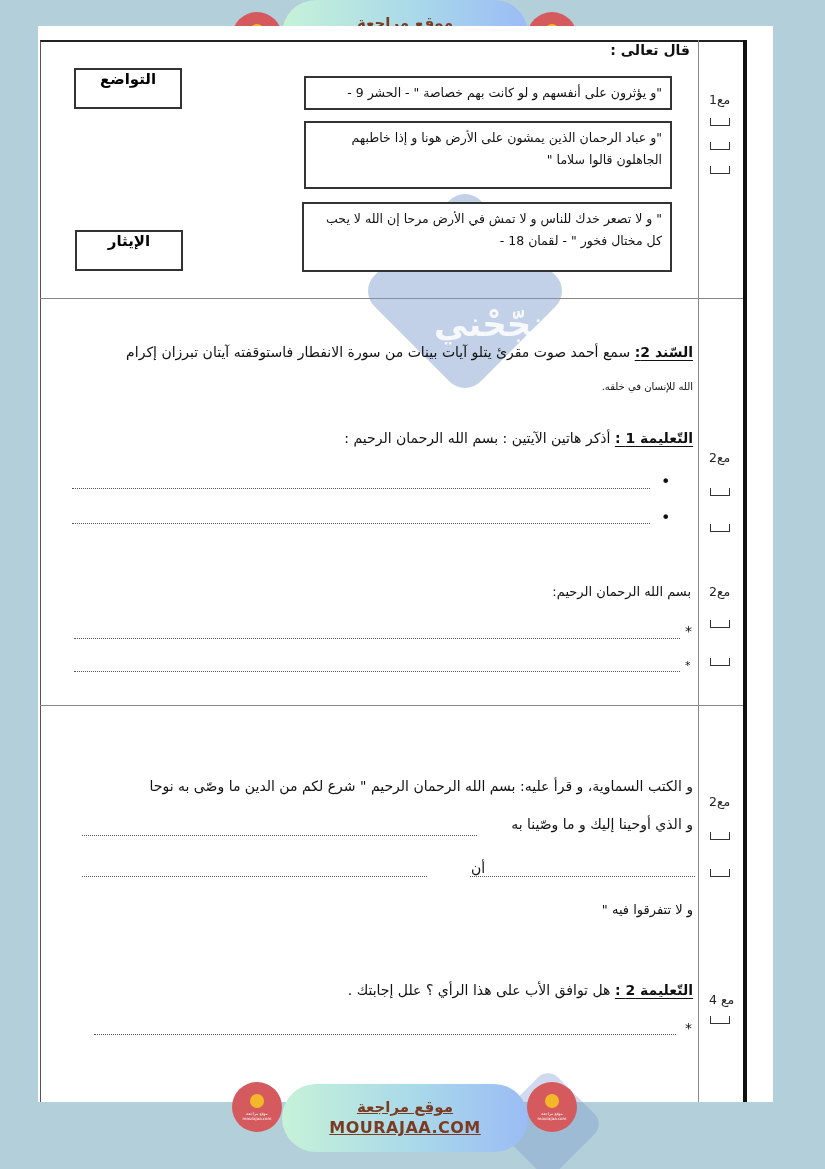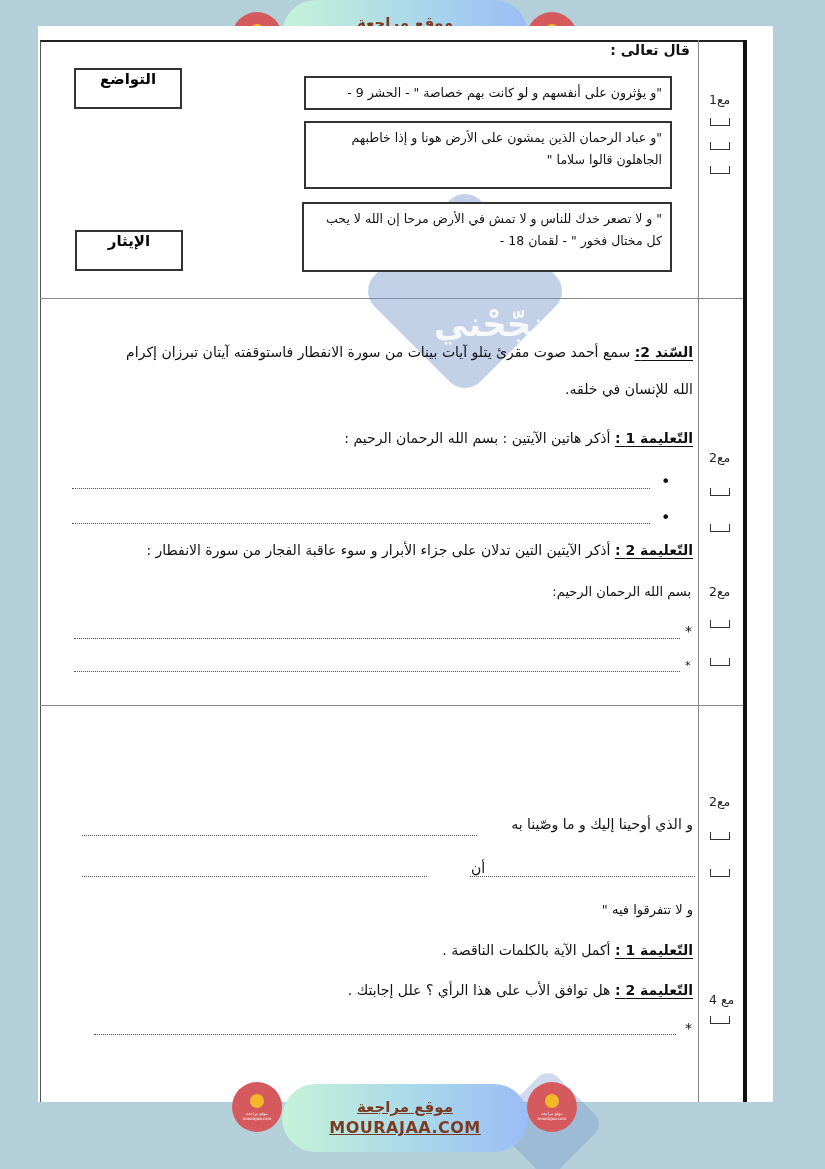--- a/index.html
+++ b/index.html
@@ -122,62 +122,55 @@
 
   <div class="mark-label" style="left:671px; top:66px;">مع1</div>
   <div class="bracket" style="left:672px; top:92px;"></div>
   <div class="bracket" style="left:672px; top:116px;"></div>
   <div class="bracket" style="left:672px; top:140px;"></div>
 
   <div class="ar" style="right:80px; top:318px; font-size:14px;">
     <span class="u">السّند 2:</span>
     <span>سمع أحمد صوت مقرئ يتلو آيات بينات من سورة الانفطار فاستوقفته آيتان تبرزان إكرام</span>
   </div>
-  <div class="ar" style="right:80px; top:355px; font-size:14px;">الله للإنسان في خلقه.</div>
+  <div class="ar" style="right:80px; top:355px; font-size:10px;">الله للإنسان في خلقه.</div>
 
   <div class="ar" style="right:80px; top:404px; font-size:14px;">
     <span class="u">التّعليمة 1 :</span>
     <span>أذكر هاتين الآيتين :   بسم الله الرحمان الرحيم :</span>
   </div>
   <div class="ar" style="left:623px; top:446px; font-size:16px;">•</div>
   <div class="dots" style="left:34px; top:462px; width:578px;"></div>
   <div class="ar" style="left:623px; top:482px; font-size:16px;">•</div>
   <div class="dots" style="left:34px; top:497px; width:578px;"></div>
 
   <div class="mark-label" style="left:671px; top:424px;">مع2</div>
   <div class="bracket" style="left:672px; top:462px;"></div>
   <div class="bracket" style="left:672px; top:498px;"></div>
 
-  <div class="ar" style="right:80px; top:516px; font-size:14px;">
-    <span class="u">التّعليمة 2 :</span>
-    <span>أذكر الآيتين التين تدلان على جزاء الأبرار و سوء عاقبة الفجار من سورة الانفطار :</span>
-  </div>
   <div class="ar" style="right:82px; top:558px; font-size:13px;">بسم الله الرحمان الرحيم:</div>
   <div class="ar" style="left:647px; top:597px; font-size:14px;">*</div>
   <div class="dots" style="left:36px; top:612px; width:606px;"></div>
   <div class="ar" style="left:647px; top:633px; font-size:11px;">*</div>
   <div class="dots" style="left:36px; top:645px; width:606px;"></div>
 
   <div class="mark-label" style="left:671px; top:558px;">مع2</div>
   <div class="bracket" style="left:672px; top:594px;"></div>
   <div class="bracket" style="left:672px; top:632px;"></div>
 
+  <div class="ar" style="right:80px; top:752px; font-size:14px;">و الكتب السماوية، و قرأ عليه: بسم الله الرحمان الرحيم " شرع لكم من الدين ما وصّى به نوحا</div>
   <div class="ar" style="right:80px; top:790px; font-size:14px;">و الذي أوحينا إليك و ما وصّينا به</div>
   <div class="dots" style="left:44px; top:809px; width:395px;"></div>
 
   <div class="dots" style="left:44px; top:850px; width:345px;"></div>
   <div class="ar" style="left:393px; top:834px; font-size:14px;margin-left:40px;">أن</div>
   <div class="dots" style="left:432px; top:850px; width:225px;"></div>
 
   <div class="ar" style="right:80px; top:876px; font-size:13px;">و لا تتفرقوا فيه "</div>
 
-  <div class="ar" style="right:80px; top:916px; font-size:14px;">
-    <span class="u">التّعليمة 1 :</span>
-    <span>أكمل الآية بالكلمات الناقصة .</span>
-  </div>
   <div class="ar" style="right:80px; top:956px; font-size:14px;margin-left:24px;">
     <span class="u">التّعليمة 2 :</span>
     <span>هل توافق الأب على هذا الرأي ؟ علل إجابتك .</span>
   </div>
   <div class="ar" style="left:647px; top:994px; font-size:14px;">*</div>
   <div class="dots" style="left:56px; top:1008px; width:582px;"></div>
 
   <div class="mark-label" style="left:671px; top:768px;">مع2</div>
   <div class="bracket" style="left:672px; top:806px;"></div>
   <div class="bracket" style="left:672px; top:843px;"></div>

